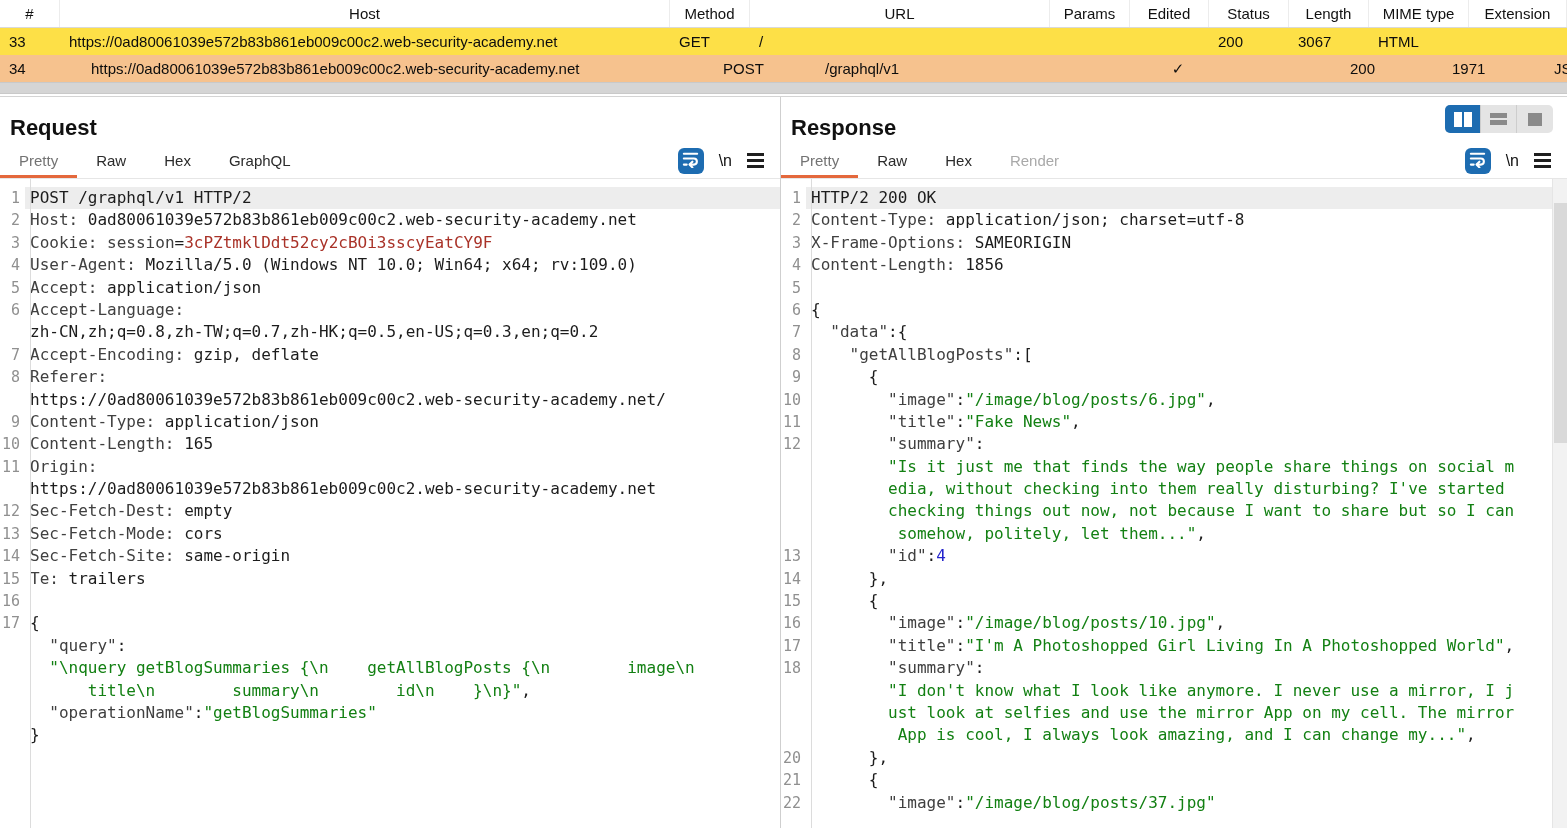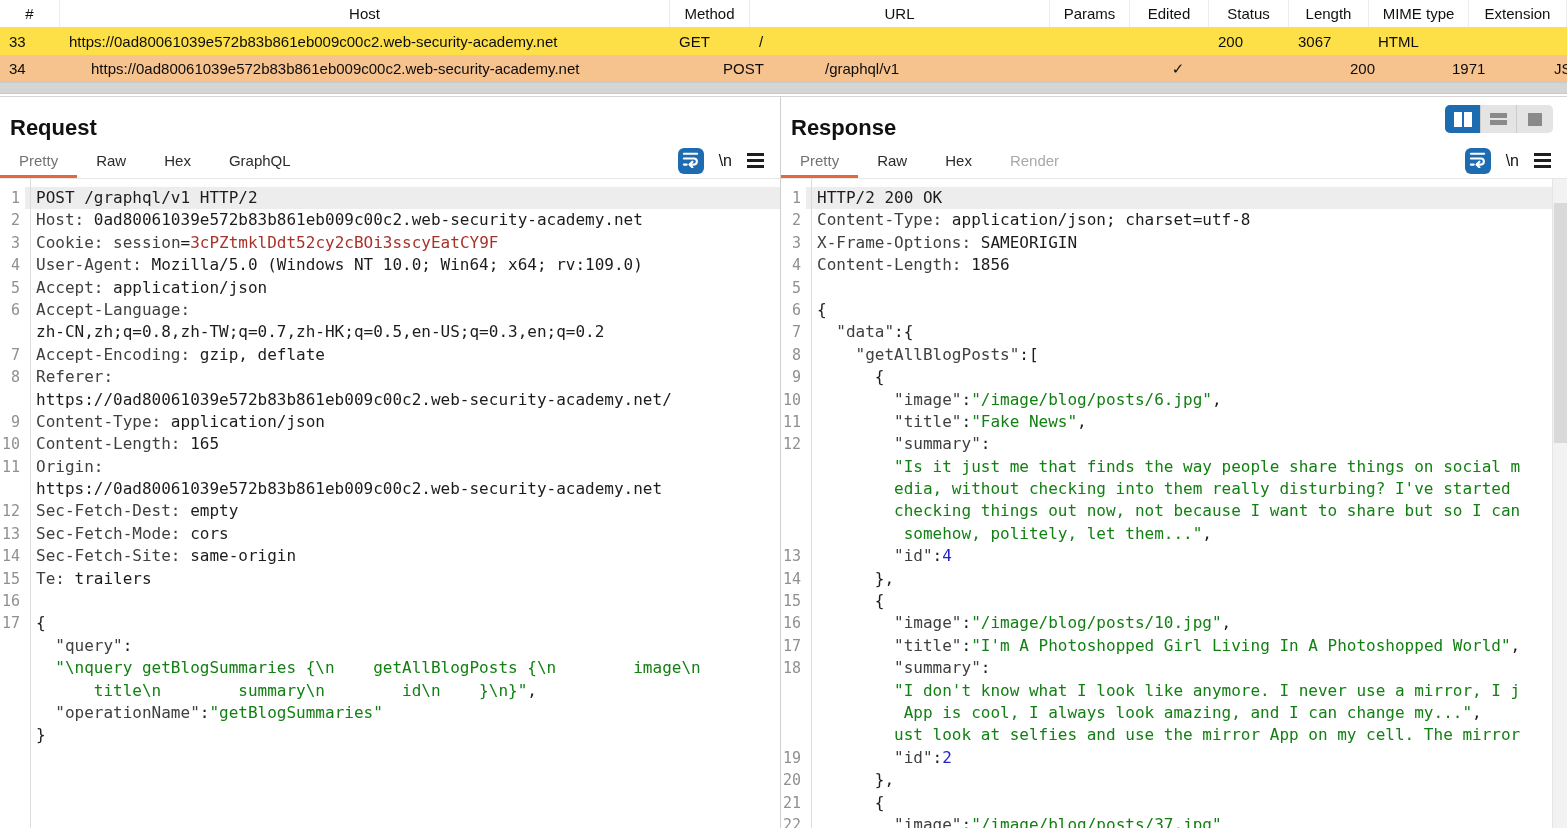--- a/index.html
+++ b/index.html
@@ -69,21 +69,21 @@
   .lg-square { width:14px; height:13px; background:#8a8a8a; }
 
   
   .editor {
     position:relative; height:649px; overflow:hidden; padding-top:8px;
     font-family:"DejaVu Sans Mono", monospace; font-size:16px; line-height:22.4px; color:#1c1c1c;
   }
   .editor::before { content:""; position:absolute; left:30px; top:0; bottom:0; width:1px; background:#dcdcdc; }
   .ed-line { display:flex; white-space:pre; height:22.4px; }
   .ln { width:25px; padding-right:5px; flex:none; text-align:right; color:#909090; font-size:15px; }
-  .code { flex:1; padding-left:11px; }
+  .code { flex:1; padding-left:5px; }
   .ed-line.hl .code { background:#ededed; }
   .c-p { color:#1c1c1c; }
   .c-k { color:#404040; }
   .c-s { color:#138013; }
   .c-r { color:#a93228; }
   .c-n { color:#2323cc; }
 
   
   .v-scroll { position:absolute; right:0; top:0; bottom:0; width:15px; background:#f2f2f2; border-left:1px solid #e5e5e5; }
   .v-thumb { position:absolute; top:24px; left:1px; width:13px; height:240px; background:#d9d9d9; }
@@ -262,22 +262,21 @@
         <div class="ed-line"><span class="ln"></span><span class="code"><span class="c-p">        </span><span class="c-s">edia, without checking into them really disturbing? I've started</span></span></div>
         <div class="ed-line"><span class="ln"></span><span class="code"><span class="c-p">        </span><span class="c-s">checking things out now, not because I want to share but so I can</span></span></div>
         <div class="ed-line"><span class="ln"></span><span class="code"><span class="c-p">        </span><span class="c-s"> somehow, politely, let them..."</span><span class="c-p">,</span></span></div>
         <div class="ed-line"><span class="ln">13</span><span class="code"><span class="c-p">        </span><span class="c-k">"id"</span><span class="c-p">:</span><span class="c-n">4</span></span></div>
         <div class="ed-line"><span class="ln">14</span><span class="code"><span class="c-p">      },</span></span></div>
         <div class="ed-line"><span class="ln">15</span><span class="code"><span class="c-p">      {</span></span></div>
         <div class="ed-line"><span class="ln">16</span><span class="code"><span class="c-p">        </span><span class="c-k">"image"</span><span class="c-p">:</span><span class="c-s">"/image/blog/posts/10.jpg"</span><span class="c-p">,</span></span></div>
         <div class="ed-line"><span class="ln">17</span><span class="code"><span class="c-p">        </span><span class="c-k">"title"</span><span class="c-p">:</span><span class="c-s">"I'm A Photoshopped Girl Living In A Photoshopped World"</span><span class="c-p">,</span></span></div>
         <div class="ed-line"><span class="ln">18</span><span class="code"><span class="c-p">        </span><span class="c-k">"summary"</span><span class="c-p">:</span></span></div>
         <div class="ed-line"><span class="ln"></span><span class="code"><span class="c-p">        </span><span class="c-s">"I don't know what I look like anymore. I never use a mirror, I j</span></span></div>
+        <div class="ed-line"><span class="ln"></span><span class="code"><span class="c-p">        </span><span class="c-s">ust look at selfies and use the mirror App on my cell. The mirror</span></span></div>
         <div class="ed-line"><span class="ln"></span><span class="code"><span class="c-p">        </span><span class="c-s"> App is cool, I always look amazing, and I can change my..."</span><span class="c-p">,</span></span></div>
-        <div class="ed-line"><span class="ln"></span><span class="code"><span class="c-p">        </span><span class="c-s">ust look at selfies and use the mirror App on my cell. The mirror</span></span></div>
-        <div class="ed-line"><span class="ln">19</span><span class="code"><span class="c-p">        </span><span class="c-k">"id"</span><span class="c-p">:</span><span class="c-n">2</span></span></div>
         <div class="ed-line"><span class="ln">20</span><span class="code"><span class="c-p">      },</span></span></div>
         <div class="ed-line"><span class="ln">21</span><span class="code"><span class="c-p">      {</span></span></div>
         <div class="ed-line"><span class="ln">22</span><span class="code"><span class="c-p">        </span><span class="c-k">"image"</span><span class="c-p">:</span><span class="c-s">"/image/blog/posts/37.jpg"</span></span></div>
       </div>
   </section>
 
 </div>
 
 </body></html>

